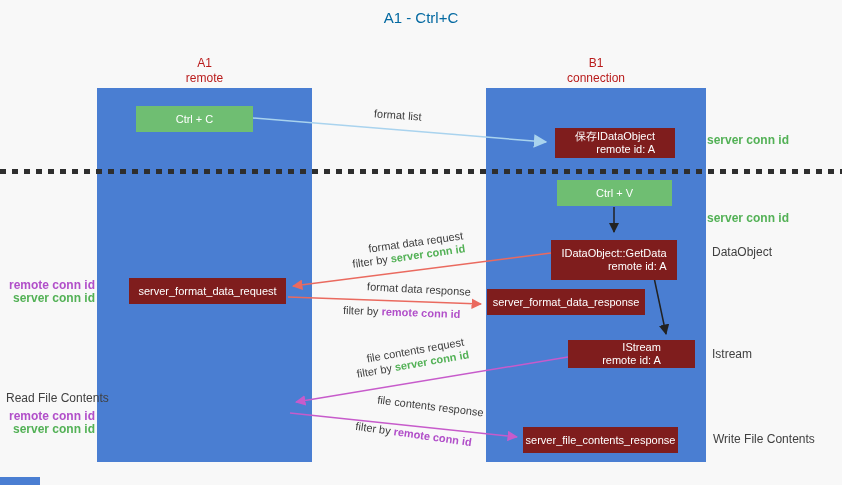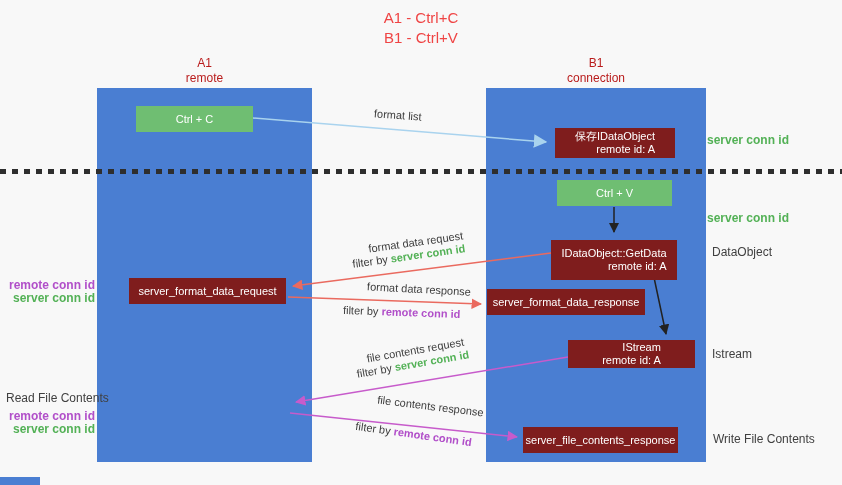--- a/index.html
+++ b/index.html
@@ -1,19 +1,19 @@
 <!DOCTYPE html>
 <html><head>
 <meta charset="utf-8">
 <style>
   html,body { margin:0; padding:0; background:#f8f8f8; font-family:"Liberation Sans", sans-serif; }
   .canvas { position:relative; width:842px; height:485px; background:#f8f8f8; overflow:hidden; }
 
   .title { position:absolute; top:8px; left:0; width:100%; text-align:center;
-           font-size:15px; color:#ef4444; line-height:20px; }
+           font-size:15px; color:#0369a1; line-height:20px; }
 
   .lane-header { position:absolute; text-align:center; font-size:12px; color:#b91c1c; line-height:15px; }
   .lane { position:absolute; background:#4a7ed2; z-index:1; }
 
   .dotted { position:absolute; left:0; top:169px; width:842px; height:5px; z-index:2;
             background:repeating-linear-gradient(to right,#2e2e2e 0 6px, transparent 6px 12px); }
 
   svg.arrows { position:absolute; left:0; top:0; z-index:3; }
 
   .node { position:absolute; z-index:4; display:flex; align-items:center; justify-content:center;
@@ -31,21 +31,20 @@
 
   .bottom-strip { position:absolute; left:0; top:477px; width:40px; height:8px; background:#4a7ed2; z-index:1; }
 </style>
 </head>
 <body>
 
 <div class="canvas">
 
   <div class="title">
     <div>A1 - Ctrl+C</div>
-    <div>B1 - Ctrl+V</div>
   </div>
 
   <div class="lane-header" style="left:97px; top:56px; width:215px;">
     <div>A1</div>
     <div>remote</div>
   </div>
   <div class="lane-header" style="left:486px; top:56px; width:220px;">
     <div>B1</div>
     <div>connection</div>
   </div>

